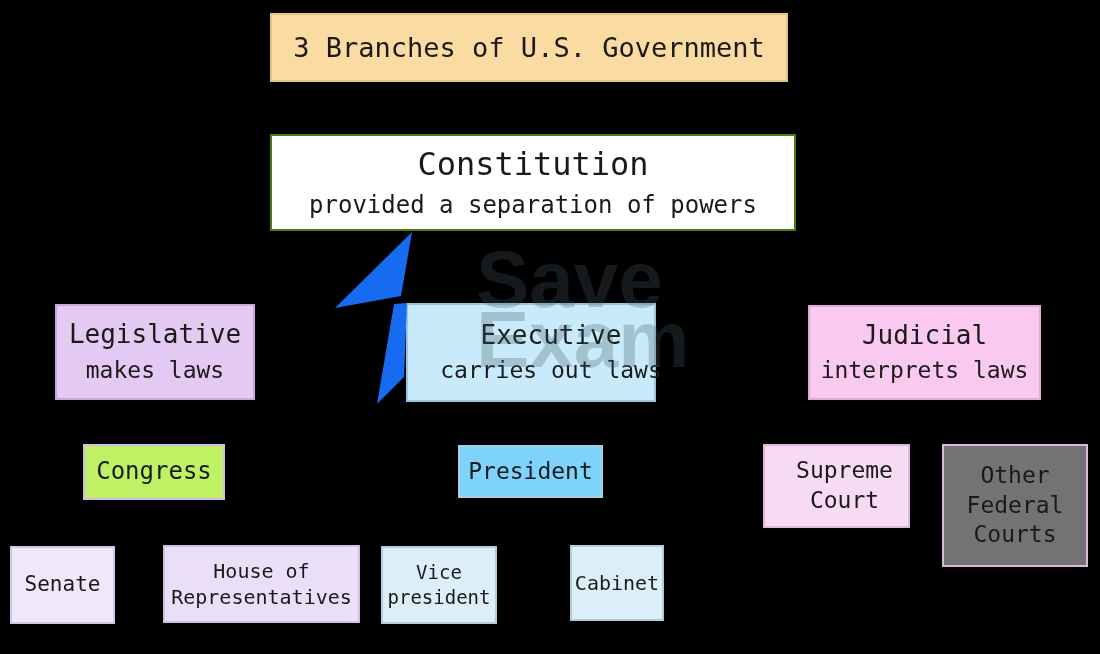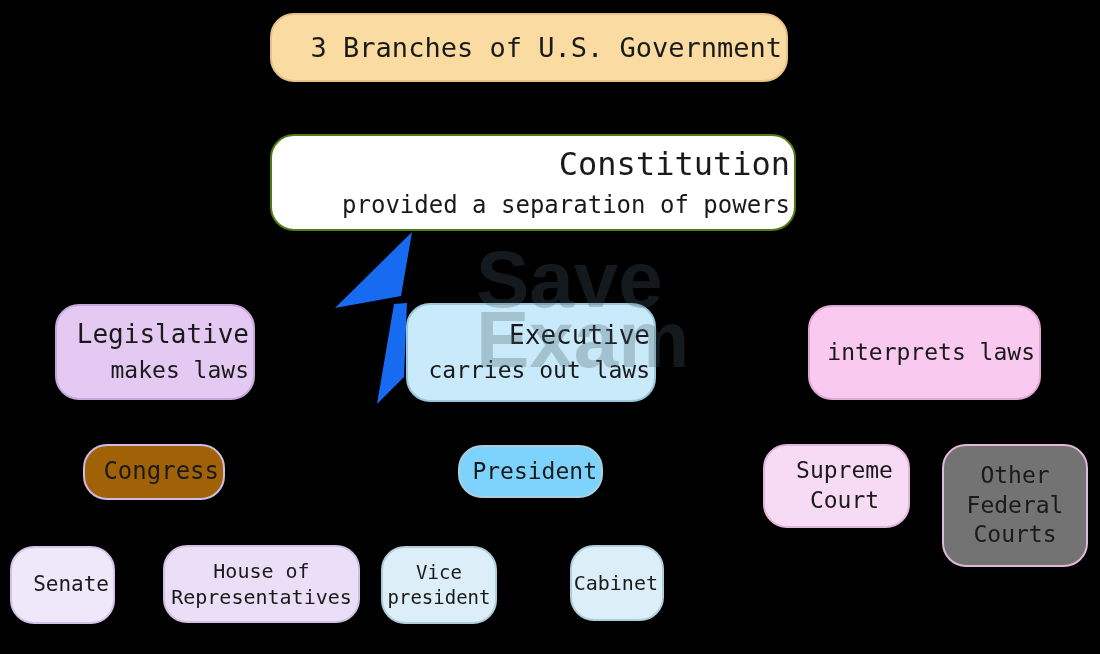--- a/index.html
+++ b/index.html
@@ -14,27 +14,26 @@
     background: #000000;
     overflow: hidden;
     font-family: "DejaVu Sans Mono", "Liberation Sans", monospace, sans-serif;
     color: #1a1a1a;
   }
   .box {
     position: absolute;
     box-sizing: border-box;
     display: flex;
     flex-direction: column;
-    align-items: flex-end;
+    align-items: center;
     justify-content: center;
     text-align: center;
     line-height: 1.3;
     z-index: 1;
     padding: 2px 4px;
-    border-radius: 24px;
   }
   .box .t { white-space: nowrap; }
 
   
   #title-box {
     left: 270px; top: 13px; width: 518px; height: 69px;
     background: #fadca2; border: 2px solid #e6c286;
     font-size: 27px;
   }
   
@@ -57,21 +56,21 @@
     background: #c8eafa; border: 2px solid #9ac6dc; padding-left: 44px;
   }
   #judicial-box {
     left: 808px; top: 305px; width: 233px; height: 95px;
     background: #f9c9ef; border: 2px solid #dfaad5;
   }
 
   
   #congress-box {
     left: 83px; top: 444px; width: 142px; height: 56px;
-    background: #a16207; border: 2px solid #cfbbe4;
+    background: #bef264; border: 2px solid #cfbbe4;
     font-size: 24px;
   }
   #president-box {
     left: 458px; top: 445px; width: 145px; height: 53px;
     background: #7dd3fc; border: 2px solid #abcede;
     font-size: 23px;
   }
   #supreme-court-box {
     left: 763px; top: 444px; width: 147px; height: 84px;
     background: #f7dbf4; border: 2px solid #dfb7da;
@@ -147,20 +146,21 @@
     <span class="t">Legislative</span>
     <span class="s">makes laws</span>
   </div>
 
   <div class="box branch" id="executive-box">
     <span class="t">Executive</span>
     <span class="s">carries out laws</span>
   </div>
 
   <div class="box branch" id="judicial-box">
+    <span class="t">Judicial</span>
     <span class="s">interprets laws</span>
   </div>
 
   <div class="box" id="congress-box">
     <span>Congress</span>
   </div>
 
   <div class="box" id="president-box">
     <span>President</span>
   </div>

